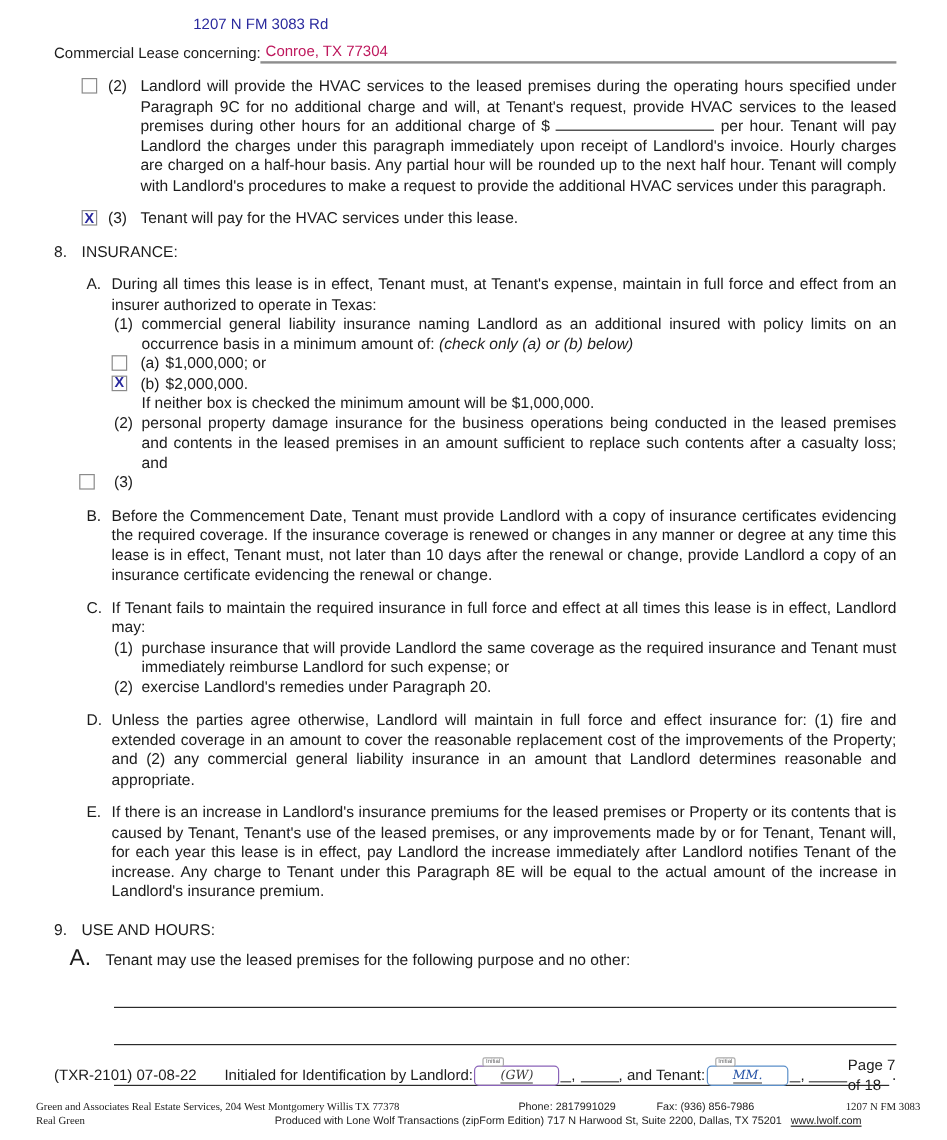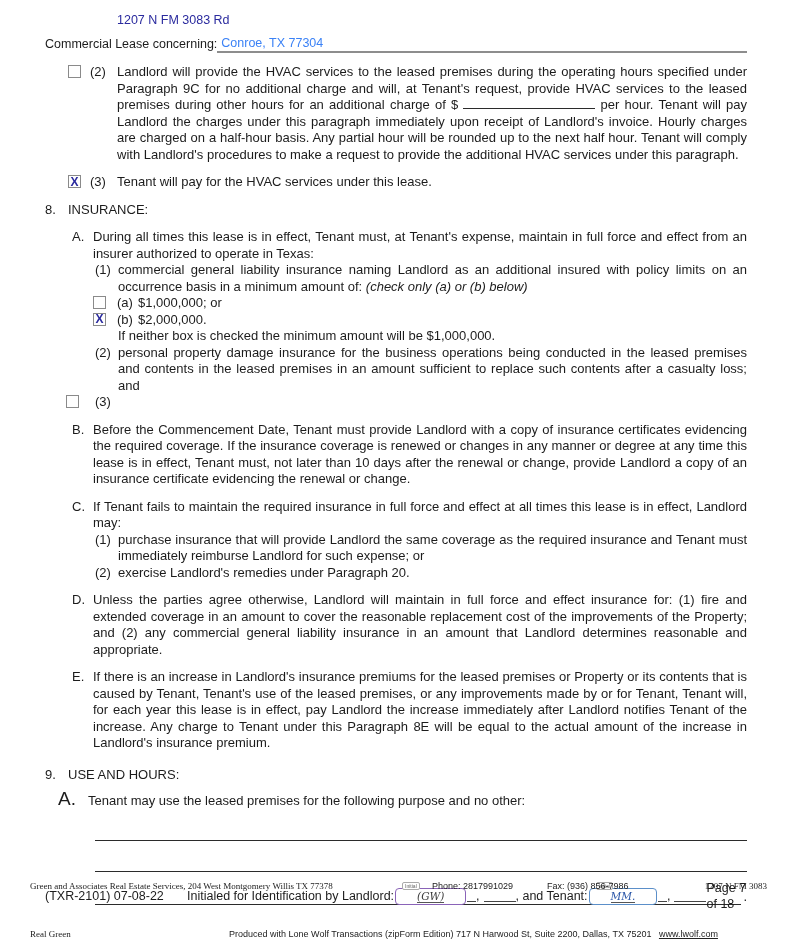--- a/index.html
+++ b/index.html
@@ -7,24 +7,24 @@
   body {
     background:#ffffff;
     font-family:"Liberation Sans", sans-serif;
     color:#1c1c1c;
     position:relative;
     overflow:hidden;
   }
   .page { position:absolute; inset:0; padding:12px 42px 0 45px; font-size:13px; line-height:16.5px; }
 
   
-  .hdr-addr1 { color:#2a2a9e; margin-left:72px; font-size:12.5px; }
+  .hdr-addr1 { color:#2a2a9e; margin-left:116px; font-size:12.5px; }
   .hdr-row { display:flex; align-items:flex-end; margin-top:6px; }
   .hdr-label { white-space:nowrap; font-size:12.5px; padding-bottom:1px; }
-  .hdr-fill { flex:1; border-bottom:2px solid #8d8d8d; color:#3b82f6; font-size:12.5px; padding:0 0 0 4px; white-space:nowrap; }
+  .hdr-fill { flex:1; border-bottom:2px solid #8d8d8d; color:#be185d; font-size:12.5px; padding:0 0 0 4px; white-space:nowrap; }
 
   .justify { text-align:justify; }
   .content { margin-top:11px; }
 
   
   .row { display:flex; align-items:flex-start; }
   .txt { flex:1; }
   .gap { margin-top:11px; }
   .gap-lg { margin-top:15px; }
 
@@ -100,21 +100,21 @@
   .init-box.tenant { border:1.8px solid #5b8fc9; }
   .init-text {
     font-family:"DejaVu Serif", serif; font-style:italic; font-size:10.5px;
     border-bottom:1px solid #555; flex:1; text-align:center; line-height:12px;
   }
   .init-box.landlord .init-text { color:#3a3a3a; }
   .init-box.tenant .init-text { color:#2a56a8; }
 
   
   .fine { position:absolute; left:30px; right:22px; font-size:9px; line-height:11px; color:#222; }
-  .fine-1 { top:881px; display:flex; align-items:center; }
+  .fine-1 { top:917px; display:flex; align-items:center; }
   .fine-2 { top:929px; display:flex; align-items:baseline; }
   .serif { font-family:"Liberation Serif", serif; }
   .fine-company { flex:1; }
   .fine-phone { flex:0 0 115px;margin-left:18px; }
   .fine-fax { flex:0 0 130px; }
   .fine-ref { flex:0 0 90px; text-align:right; }
   .fine-agent { flex:0 0 150px; }
   .fine-center { flex:1; text-align:center; }
   .fine-link { text-decoration:underline; color:#222; margin-left:5px; }
 </style>

